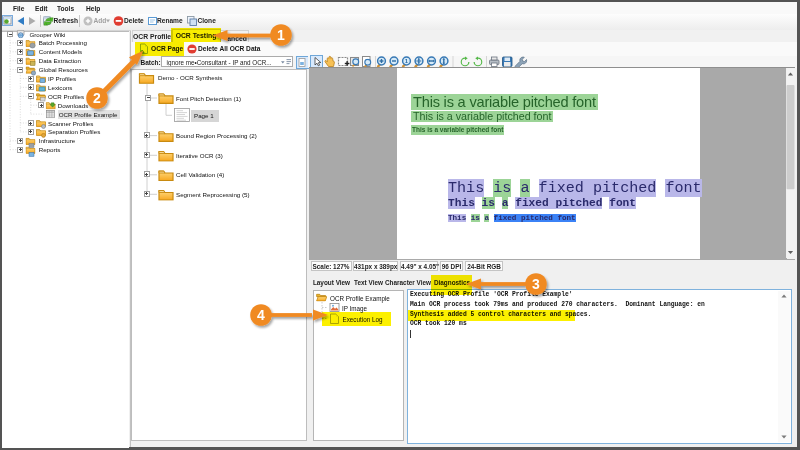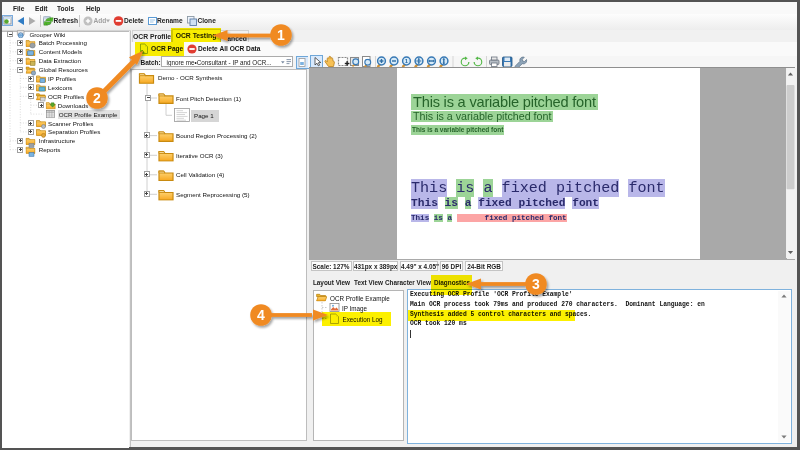--- a/index.html
+++ b/index.html
@@ -42,21 +42,21 @@
   #btabs{position:absolute;left:308px;top:274px;width:489px;height:15px;}
   .btab{position:absolute;height:13px;line-height:13px;font-size:6.4px;font-weight:700;color:#222;text-align:center;white-space:nowrap;}
   
   #bpanel{position:absolute;left:308px;top:289px;width:489px;height:154px;background:#f0f0f0;}
   #btree2{position:absolute;left:313px;top:290px;width:91px;height:151px;background:#fff;border:1px solid #b5b5b5;box-sizing:border-box;}
   #logbox{position:absolute;left:407px;top:289px;width:385px;height:155px;background:#fff;border:1px solid #7fb2dd;box-sizing:border-box;}
   .logln{position:absolute;font-family:"Liberation Mono",monospace;font-size:6.3px;font-weight:700;color:#111;white-space:pre;}
   
   .yel{position:absolute;background:#fcf000;mix-blend-mode:multiply;}
   
-  .mono{font-family:"Liberation Mono",monospace;}
+  .mono{font-family:"Liberation Mono",monospace;margin-left:37px;}
 </style>
 </head>
 <body>
 <div id="win">
 <div id="inner"></div>
 
 <div id="menubar">
   <span class="t mtx" style="left:11px;top:2.5px;">File</span>
   <span class="t mtx" style="left:33px;top:2.5px;">Edit</span>
   <span class="t mtx" style="left:55px;top:2.5px;">Tools</span>
@@ -408,21 +408,21 @@
 <div id="viewer">
   <div id="page"></div>
   <div id="vsb"></div>
 </div>
 <div id="doc-text">
   <span class="t" style="left:411px;top:93.5px;height:16px;line-height:16px;padding:0 2px;background:#9cd497;color:#26642a;font-size:14.6px;letter-spacing:-0.2px;">This is a variable pitched font</span>
   <span class="t" style="left:411px;top:110.8px;height:11.5px;line-height:11.5px;padding:0 2px;background:#9cd497;color:#26642a;font-size:10.7px;">This is a variable pitched font</span>
   <span class="t" style="left:411px;top:125px;height:9.5px;line-height:9.5px;padding:0 1px;background:#9cd497;color:#26642a;font-size:6.5px;font-weight:700;">This is a variable pitched font</span>
   <div class="t mono" style="left:411px;top:181px;height:14px;line-height:14px;font-size:15.1px;color:#2a2a6b;"><span style="background:#b9b7e9;">This</span><span> </span><span style="background:#9cd497;">is</span><span> </span><span style="background:#9cd497;">a</span><span> </span><span style="background:#b9b7e9;">fixed pitched</span><span> </span><span style="background:#b9b7e9;">font</span></div>
   <div class="t mono" style="left:411px;top:198.2px;height:10.5px;line-height:10.5px;font-size:11.2px;color:#2a2a6b;font-weight:700;"><span style="background:#b9b7e9;">This</span><span> </span><span style="background:#9cd497;">is</span><span> </span><span style="background:#9cd497;">a</span><span> </span><span style="background:#b9b7e9;">fixed pitched</span><span> </span><span style="background:#b9b7e9;">font</span></div>
-  <div class="t mono" style="left:411px;top:213.8px;height:8px;line-height:8px;font-size:7.6px;color:#2a2a6b;font-weight:700;"><span style="background:#b9b7e9;">This</span><span> </span><span style="background:#9cd497;">is</span><span> </span><span style="background:#9cd497;">a</span><span> </span><span style="background:#fca5a5;padding-left:28px;">fixed pitched font</span></div>
+  <div class="t mono" style="left:411px;top:213.8px;height:8px;line-height:8px;font-size:7.6px;color:#2a2a6b;font-weight:700;"><span style="background:#b9b7e9;">This</span><span> </span><span style="background:#9cd497;">is</span><span> </span><span style="background:#9cd497;">a</span><span> </span><span style="background:#3b82f6;">fixed pitched font</span></div>
 </div>
 <svg class="abs" style="left:786px;top:68px;" width="9" height="190" viewBox="0 0 9 191">
   <rect x="0" y="0" width="9" height="191" fill="#f2f2f2"></rect>
   <rect x="0.5" y="17" width="8" height="105" rx="1" fill="#cdcdcd"></rect>
   <path d="M4.5,4.5 l2.6,3 l-5.2,0 Z" fill="#606060"></path>
   <path d="M4.5,187 l2.6,-3 l-5.2,0 Z" fill="#606060"></path>
 </svg>
 
 <div id="sbar"></div>
 <div class="seg" style="left:310.5px;top:261px;width:41px;">Scale: 127%</div>

